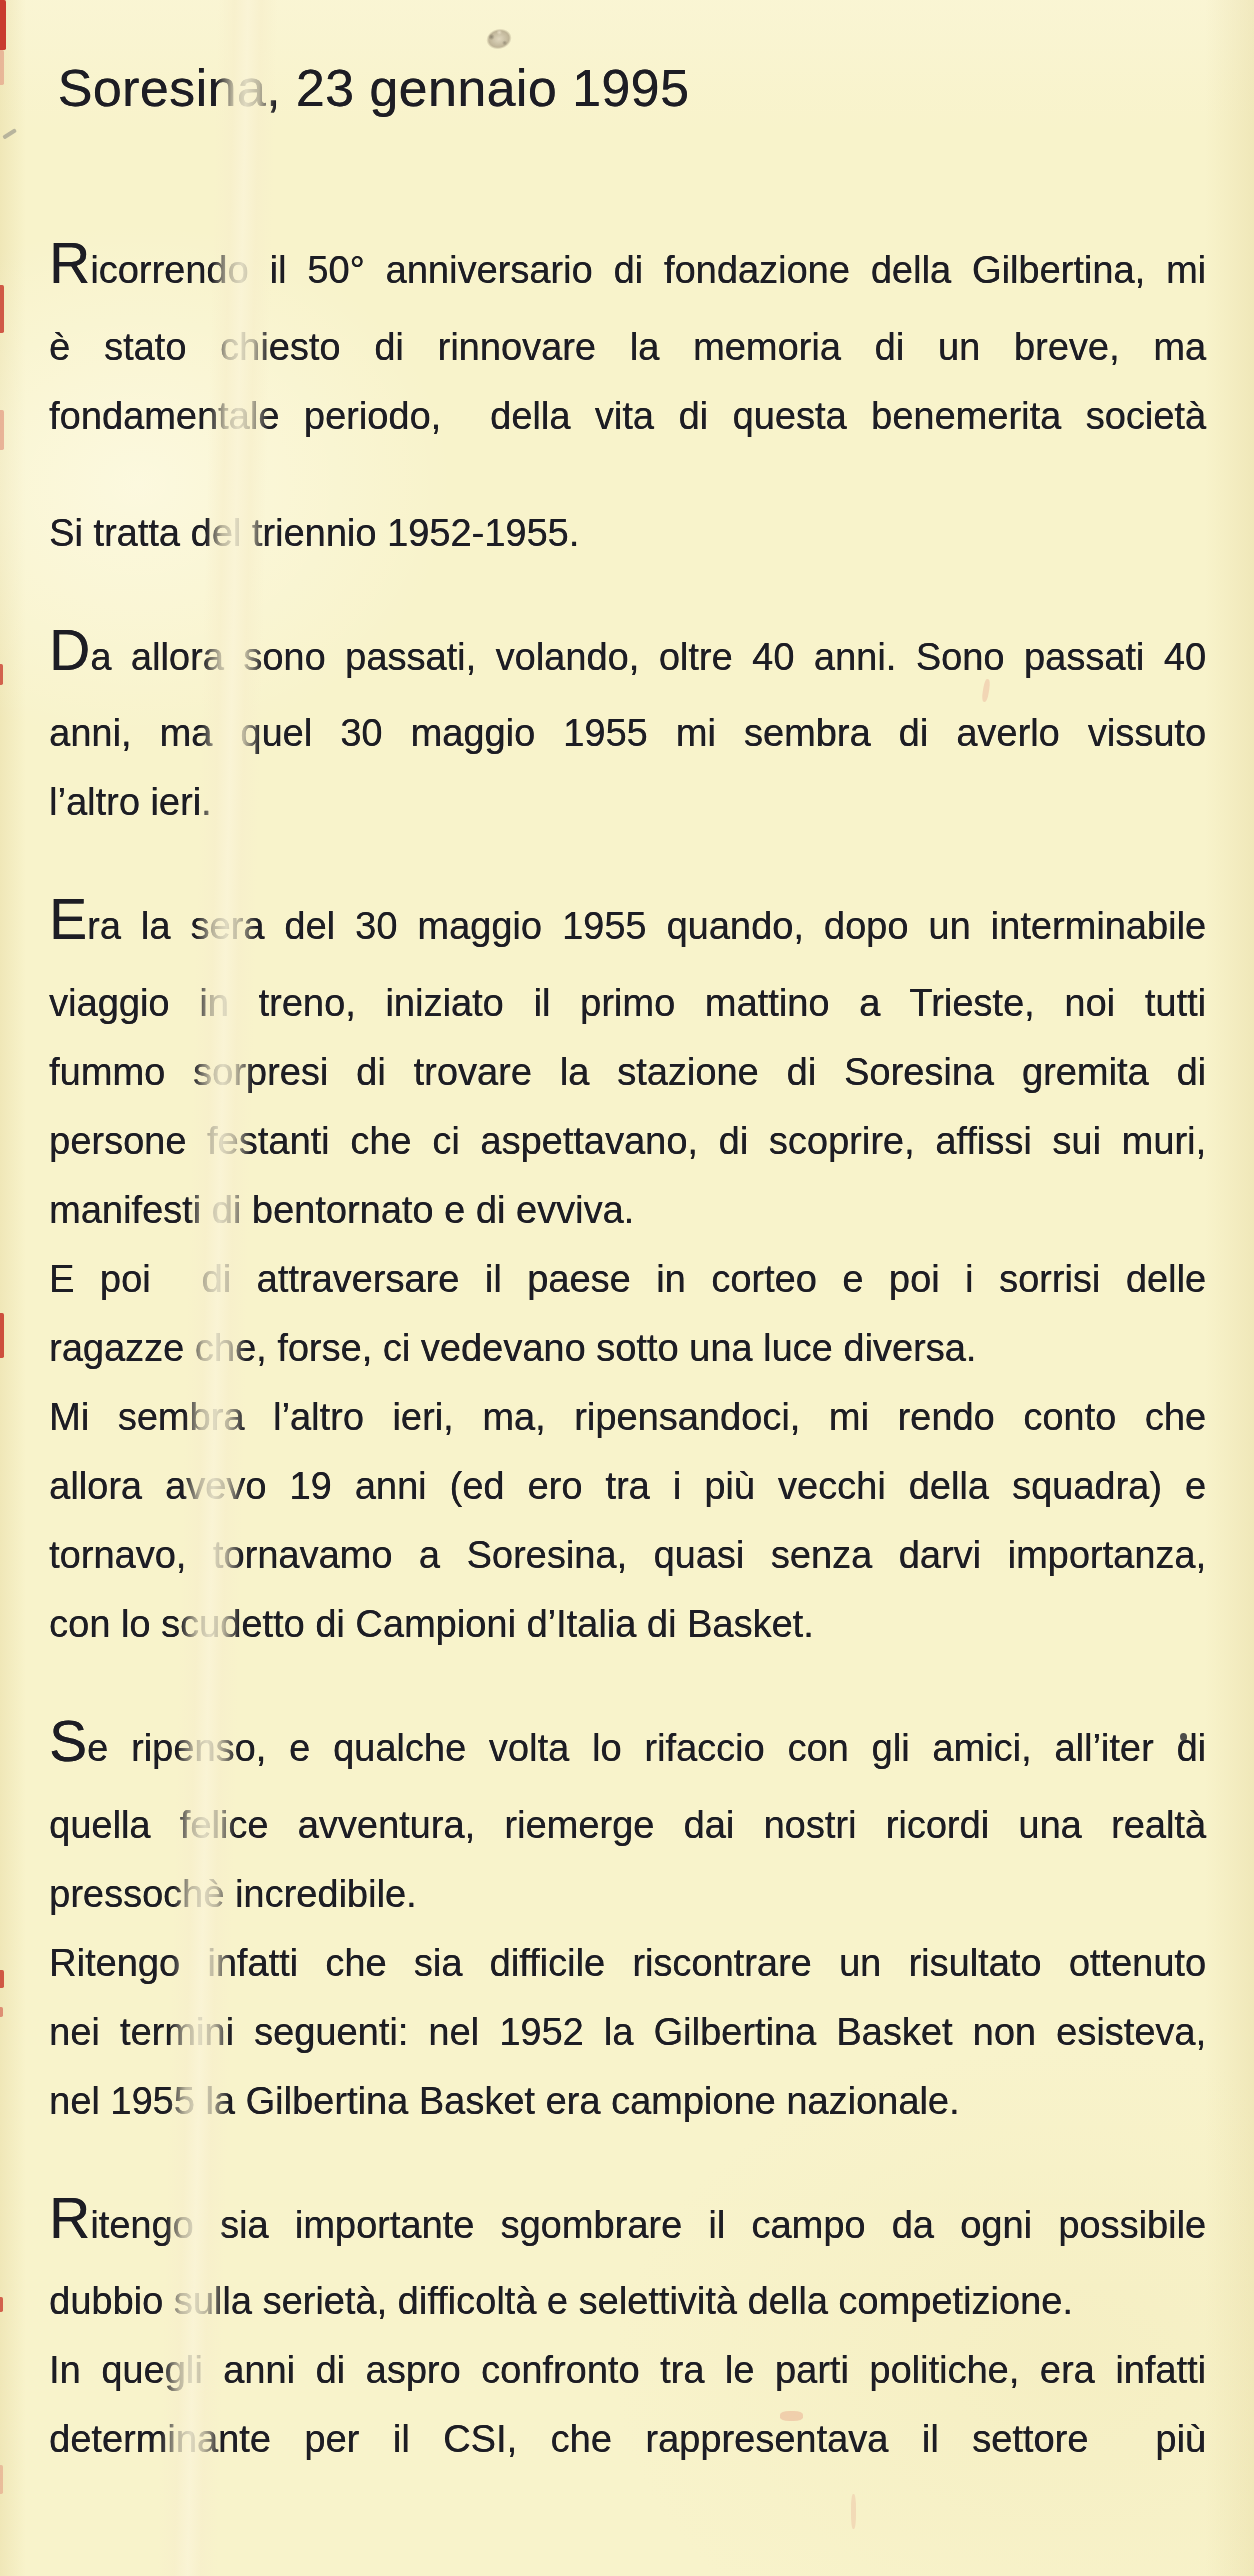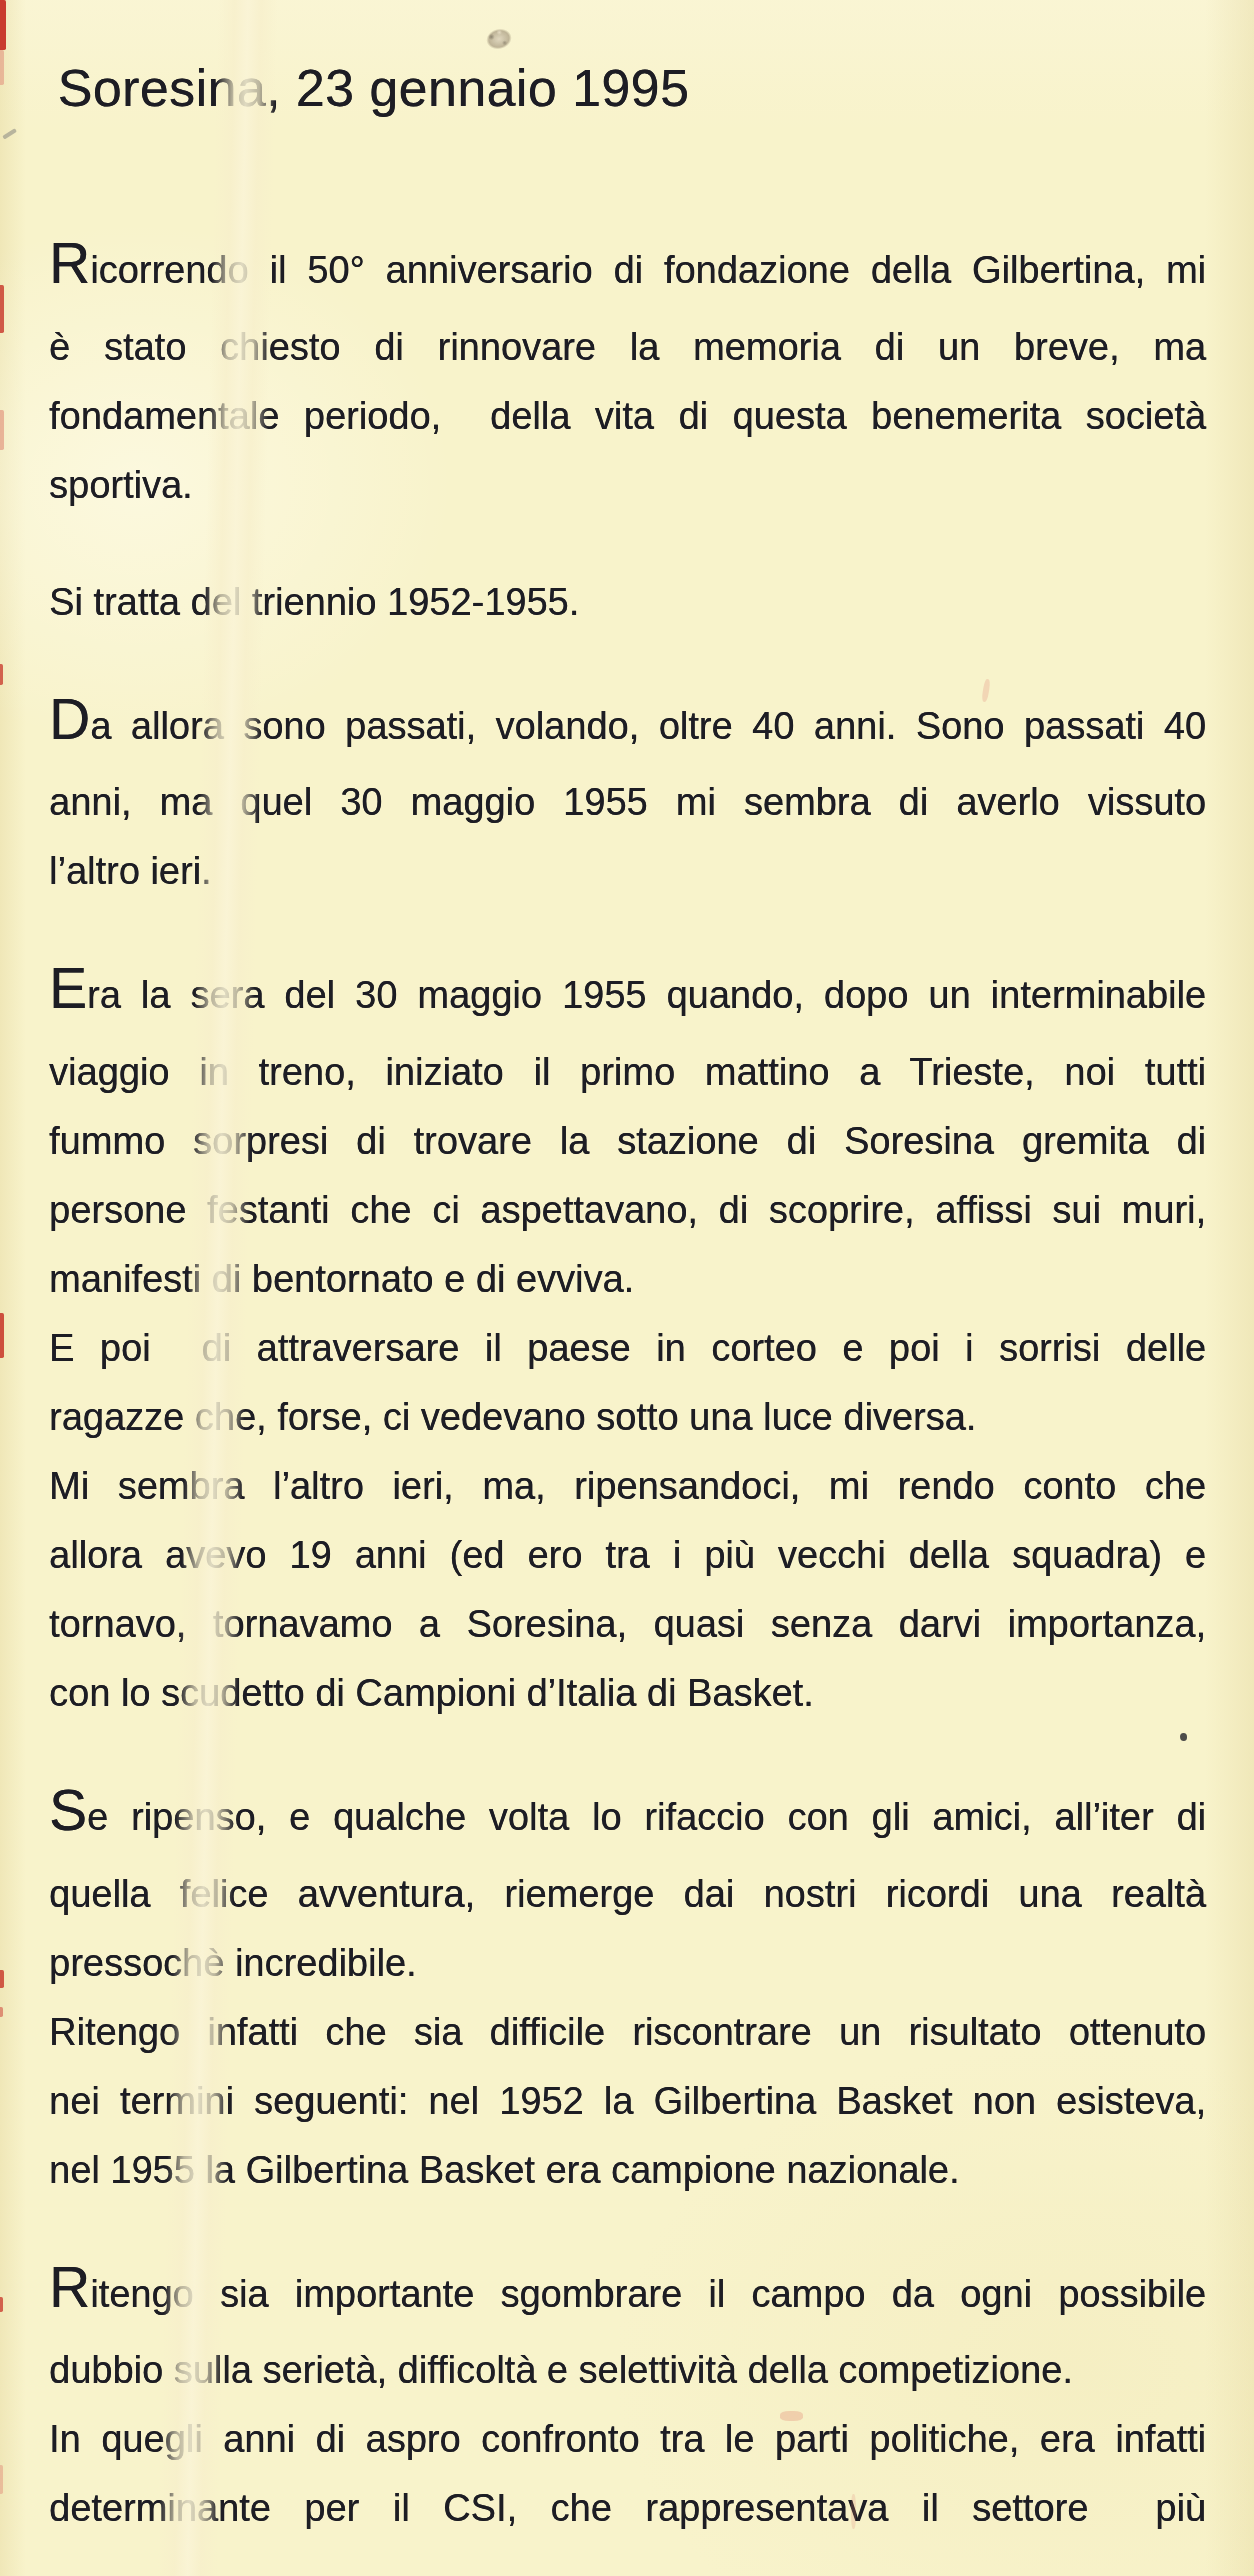--- a/index.html
+++ b/index.html
@@ -92,21 +92,20 @@
 <body>
 
 <div class="page">
 
   <div class="content">
     <div class="heading">Soresina, 23 gennaio 1995</div>
     <div id="doc-body">
         <div class="line big">Ricorrendo il 50° anniversario di fondazione della Gilbertina, mi</div>
         <div class="line">è stato chiesto di rinnovare la memoria di un breve, ma</div>
         <div class="line">fondamentale periodo,&nbsp; della vita di questa benemerita società</div>
-        <div class="line last">sportiva.</div>
         <div class="line gap last">Si tratta del triennio 1952-1955.</div>
         <div class="line big gap">Da allora sono passati, volando, oltre 40 anni. Sono passati 40</div>
         <div class="line">anni, ma quel 30 maggio 1955 mi sembra di averlo vissuto</div>
         <div class="line last">l’altro ieri.</div>
         <div class="line big gap">Era la sera del 30 maggio 1955 quando, dopo un interminabile</div>
         <div class="line">viaggio in treno, iniziato il primo mattino a Trieste, noi tutti</div>
         <div class="line">fummo sorpresi di trovare la stazione di Soresina gremita di</div>
         <div class="line">persone festanti che ci aspettavano, di scoprire, affissi sui muri,</div>
         <div class="line last">manifesti di bentornato e di evviva.</div>
         <div class="line">E poi&nbsp; di attraversare il paese in corteo e poi i sorrisi delle</div>

